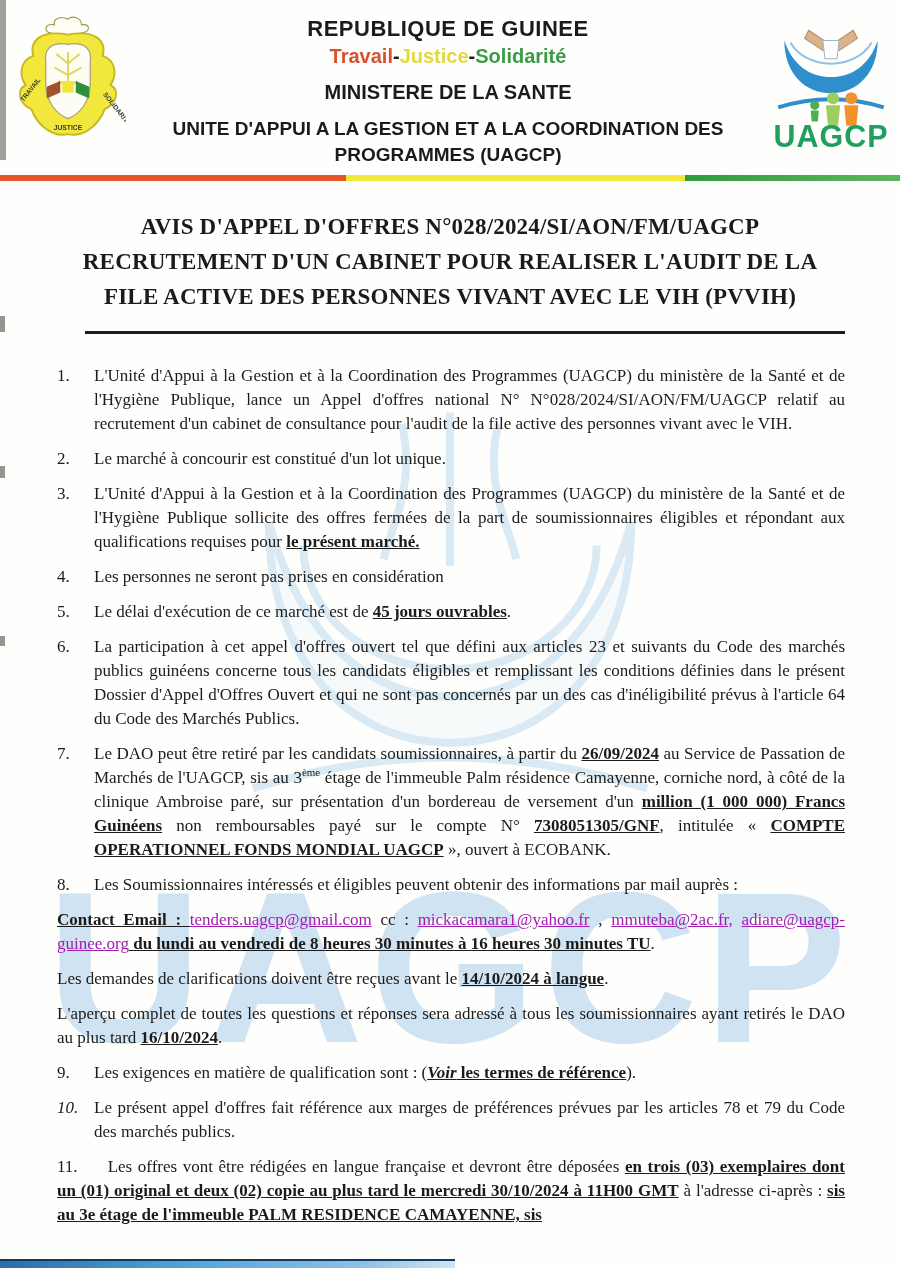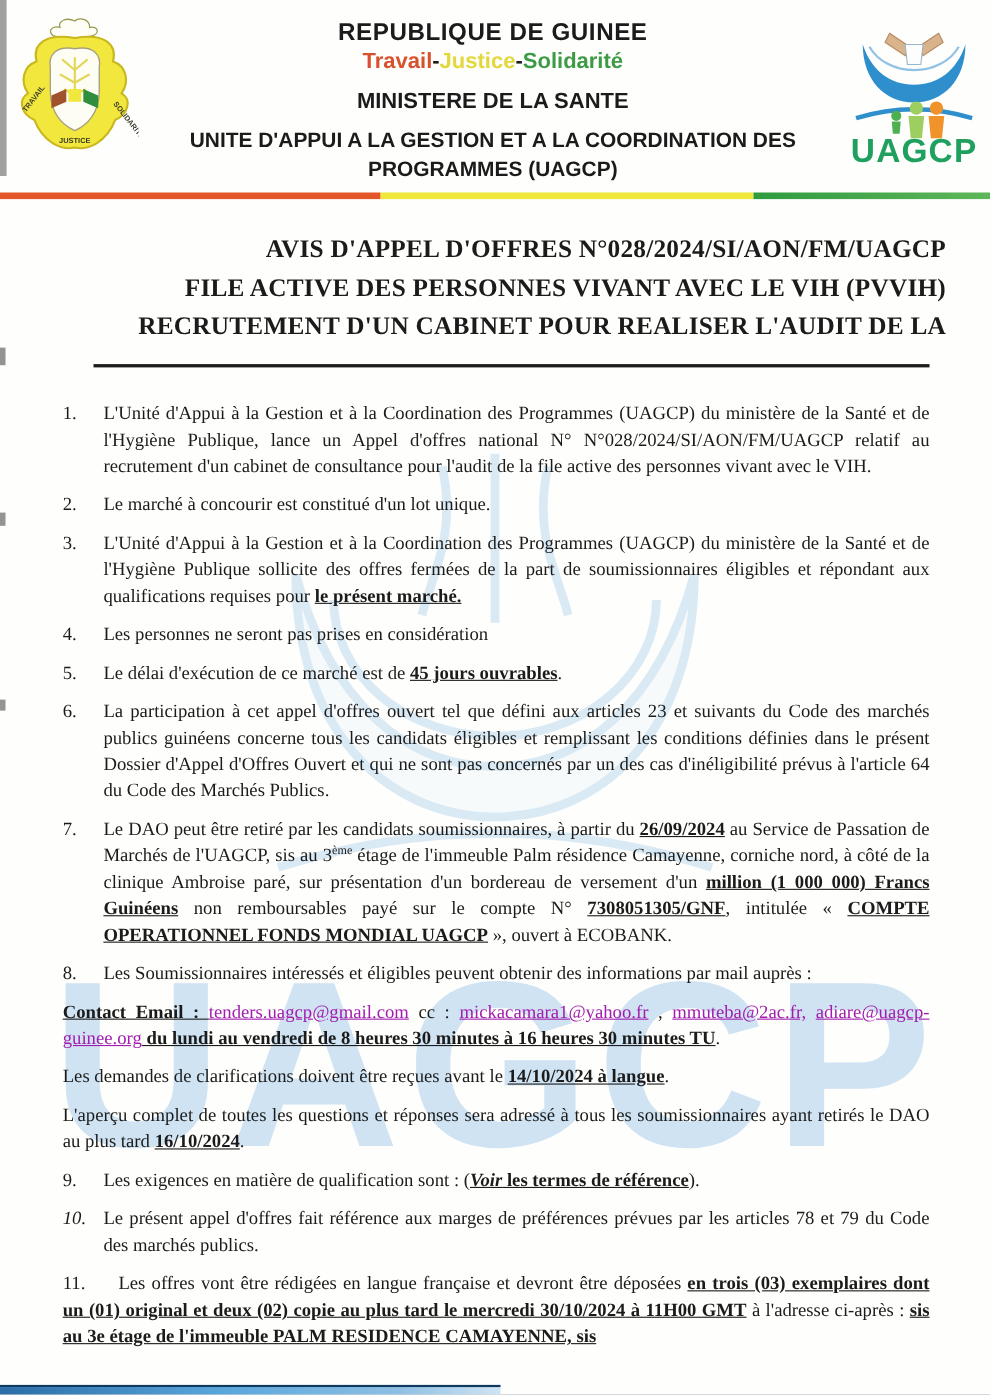--- a/index.html
+++ b/index.html
@@ -29,21 +29,21 @@
   .logo-box{width:122px;flex:0 0 122px;}
 
   
   .band{display:flex;height:6px;margin-top:8px;}
   .band span{display:block;height:100%;}
   .band .b1{width:38.4%;}
   .band .b2{width:37.7%;}
   .band .b3{flex:1;background:linear-gradient(90deg,#2f9b3f,#5fb65a);}
 
   
-  .title-block{margin-top:28px;text-align:right;font-weight:bold;font-size:23px;line-height:35px;
+  .title-block{margin-top:28px;text-align:center;font-weight:bold;font-size:23px;line-height:35px;
                padding:0 40px;letter-spacing:.2px;}
   .rule{height:3px;background:#1d1d1d;border:none;margin:17px 55px 0 85px;}
 
   
   .body-blocks{margin:30px 55px 0 57px;font-size:17px;line-height:24px;}
   .item{display:grid;grid-template-columns:37px auto;margin-bottom:11px;}
   .item-num{}
   .item-num.it{font-style:italic;}
   .item-text{text-align:justify;}
   .para{margin:0 0 11px 0;text-align:justify;}
@@ -151,22 +151,22 @@
     </header>
 
     <div class="band">
       <span class="b1" style="background: rgb(228, 86, 42);"></span>
       <span class="b2" style="background: rgb(239, 231, 58);"></span>
       <span class="b3"></span>
     </div>
 
     <div class="title-block">
       <div>AVIS D'APPEL D'OFFRES N°028/2024/SI/AON/FM/UAGCP</div>
+      <div>RECRUTEMENT D'UN CABINET POUR REALISER L'AUDIT DE LA</div>
       <div>FILE ACTIVE DES PERSONNES VIVANT AVEC LE VIH (PVVIH)</div>
-      <div>RECRUTEMENT D'UN CABINET POUR REALISER L'AUDIT DE LA</div>
     </div>
 
     <hr class="rule">
 
     <main class="body-blocks">
         <div class="item">
           <div class="item-num">1.</div>
           <div class="item-text"><span>L'Unité d'Appui à la Gestion et à la Coordination des Programmes (UAGCP) du ministère de la Santé et de l'Hygiène Publique, lance un Appel d'offres national N° N°028/2024/SI/AON/FM/UAGCP relatif au recrutement d'un cabinet de consultance pour l'audit de la file active des personnes vivant avec le VIH.</span></div>
         </div>
         <div class="item">

